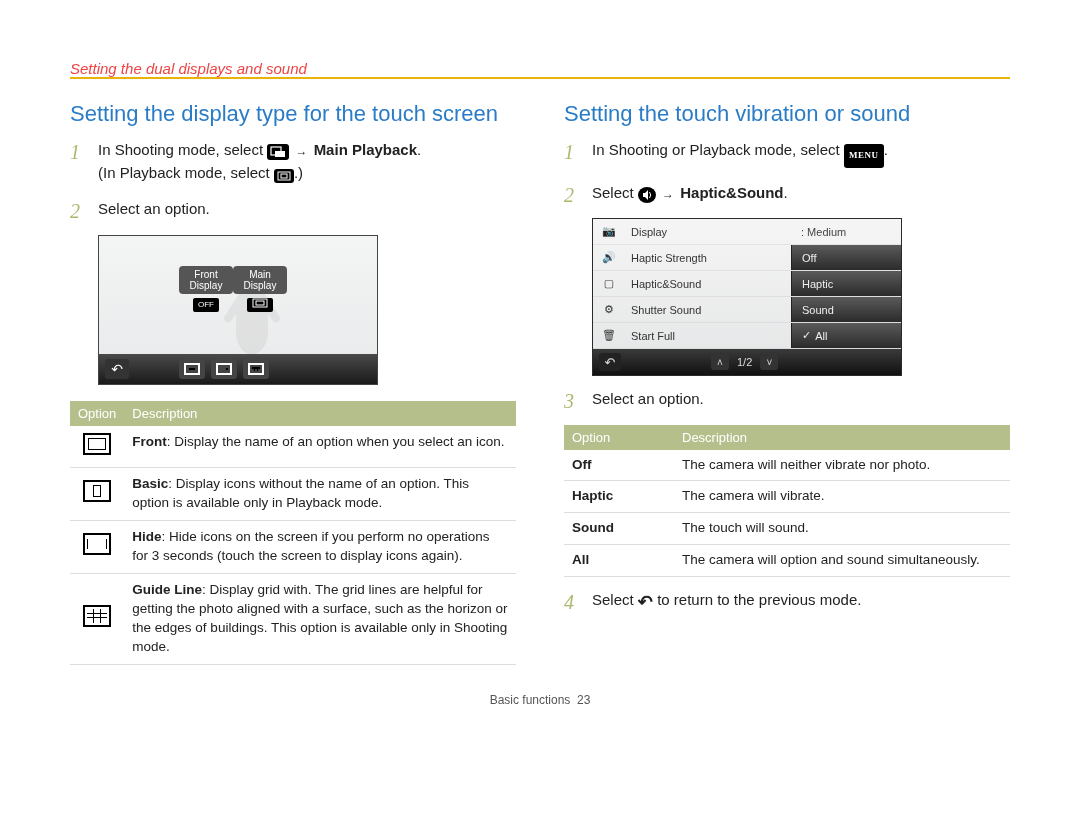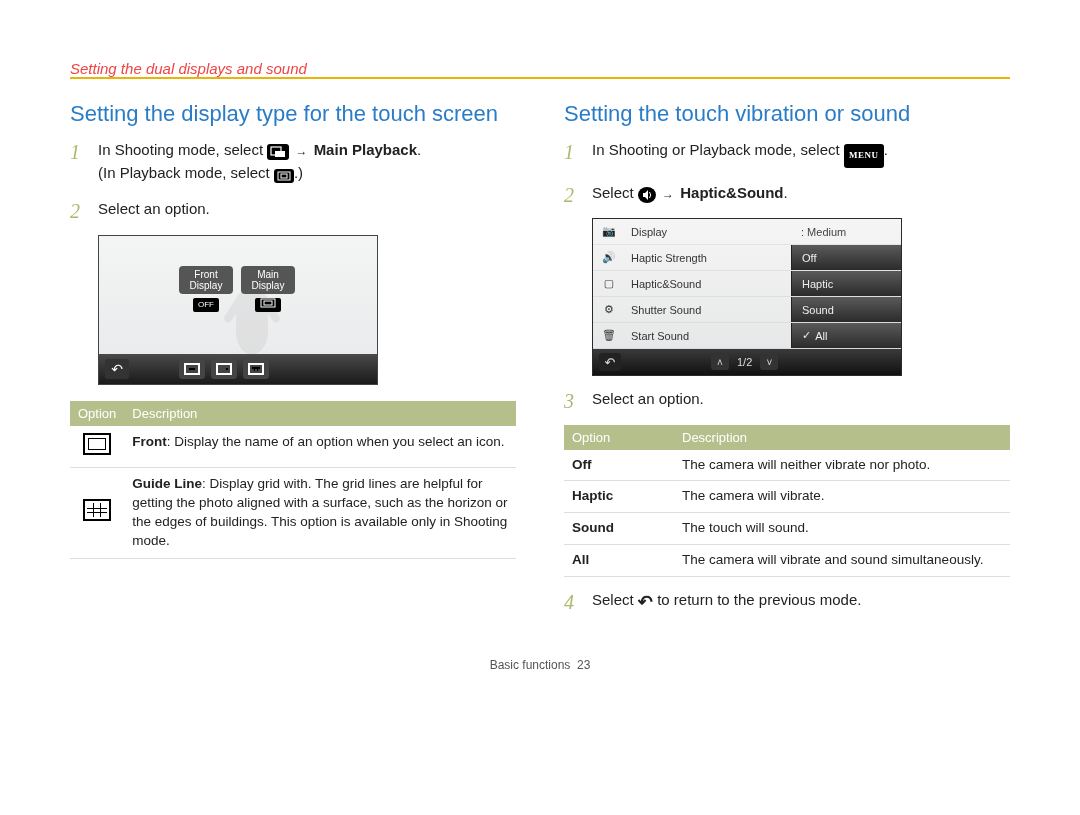--- a/index.html
+++ b/index.html
@@ -103,21 +103,21 @@
   }
   .display-btn .badge {
     display: inline-block;
     width: 26px; height: 14px;
     background:#000; color:#fff;
     font-size: 8px;
     border-radius:2px;
     line-height:14px;
   }
   .fd-btn { left: 80px; }
-  .md-btn { left: 142px; }
+  .md-btn { left: 134px; }
   .bottom-bar {
     position: absolute;
     left: 0; right: 0; bottom: 0;
     height: 30px;
     background: linear-gradient(180deg,#4a4a4a,#1a1a1a);
     display: flex;
     align-items: center;
     padding: 0 6px;
     gap: 50px;
   }
@@ -346,20 +346,28 @@
           <th>Option</th>
           <th>Description</th>
         </tr>
       </thead>
       <tbody>
         <tr>
           <td class="icon-cell"><span class="opt-icon full"></span></td>
           <td><span class="bold">Front</span><span>: Display the name of an option when you select an icon.</span></td>
         </tr>
         <tr>
+          <td class="icon-cell"><span class="opt-icon basic"></span></td>
+          <td><span class="bold">Basic</span><span>: Display icons without the name of an option. This option is available only in Playback mode.</span></td>
+        </tr>
+        <tr>
+          <td class="icon-cell"><span class="opt-icon hide"></span></td>
+          <td><span class="bold">Hide</span><span>: Hide icons on the screen if you perform no operations for 3 seconds (touch the screen to display icons again).</span></td>
+        </tr>
+        <tr>
           <td class="icon-cell"><span class="opt-icon guide"></span></td>
           <td><span class="bold">Guide Line</span><span>: Display grid with. The grid lines are helpful for getting the photo aligned with a surface, such as the horizon or the edges of buildings. This option is available only in Shooting mode.</span></td>
         </tr>
       </tbody>
     </table>
   </div>
 
   <div class="col">
     <h2 class="section-title">Setting the touch vibration or sound</h2>
 
@@ -400,21 +408,21 @@
           <div class="lbl">Haptic&amp;Sound</div>
           <div class="opt">Haptic</div>
         </div>
         <div class="row">
           <div class="tab">⚙</div>
           <div class="lbl">Shutter Sound</div>
           <div class="opt">Sound</div>
         </div>
         <div class="row">
           <div class="tab">🗑</div>
-          <div class="lbl">Start Sound</div>
+          <div class="lbl">Start Full</div>
           <div class="opt">
               <span>✓</span>
               <span>All</span>
             </div>
         </div>
       </div>
       <div class="footer">
         <div class="back">↶</div>
         <div class="pager">
           <div class="pg-btn">˄</div>
@@ -446,21 +454,21 @@
         <tr>
             <td class="name">Haptic</td>
             <td>The camera will vibrate.</td>
           </tr>
         <tr>
             <td class="name">Sound</td>
             <td>The touch will sound.</td>
           </tr>
         <tr>
             <td class="name">All</td>
-            <td>The camera will vibrate and sound simultaneously.</td>
+            <td>The camera will option and sound simultaneously.</td>
           </tr>
       </tbody>
     </table>
 
     <ol class="steps" style="margin-top:12px;">
       <li>
         <span class="num">4</span>
         <span>Select </span>
         <span class="icon-inline" style="font-size:18px;font-weight:bold;">↶</span>
         <span> to return to the previous mode.</span>

